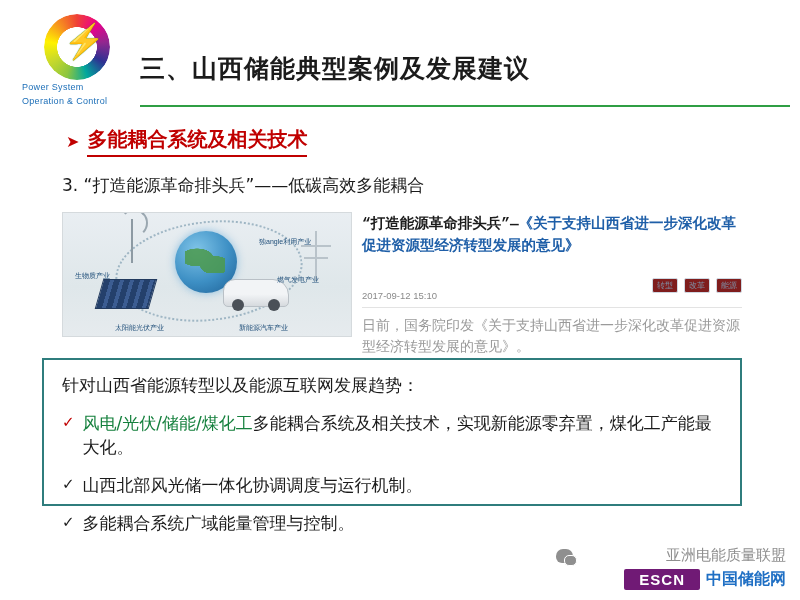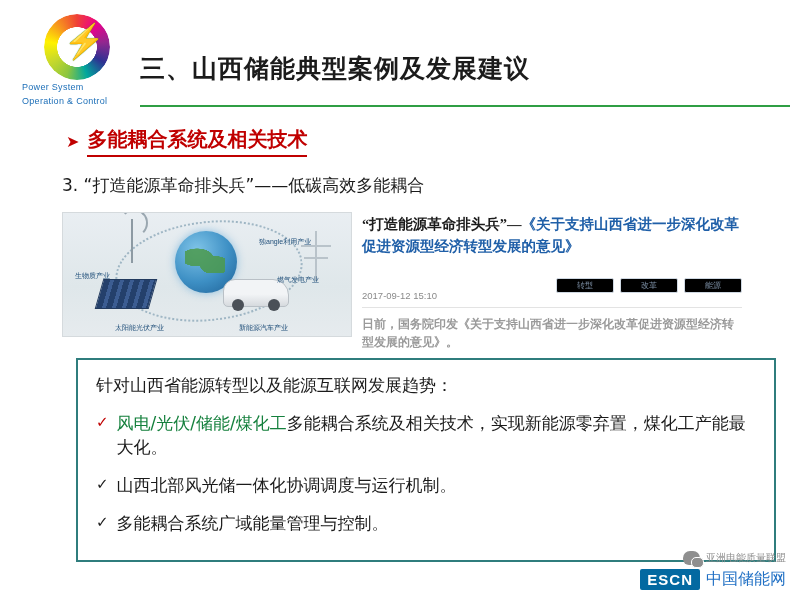--- a/index.html
+++ b/index.html
@@ -241,21 +241,21 @@
   .pl5 { left: 176px; top: 110px; }
 
   .news {
     position: absolute;
     left: 300px;
     top: 2px;
     width: 380px;
     height: 122px;
   }
   .news-title {
-    font-family: Liberation Serif, serif;
+    font-family: Liberation Mono, monospace;
     font-size: 14.5px;
     font-weight: bold;
     color: #1b1b1b;
     line-height: 1.5;
   }
   .news-title .blue { color: #1f5fa8; }
   .news-meta {
     margin-top: 12px;
     display: flex;
     align-items: center;
@@ -268,43 +268,42 @@
   }
   .news-tags {
     display: flex;
     gap: 6px;
   }
   .news-tag {
     font-size: 8px;
     color: #7f92a8;
     border: 1px solid #cfd8e2;
     border-radius: 2px;
-    padding: 1px 20px;
-    background: #000000;
+    padding: 1px 4px;
+    background: #7f1d1d;
   }
   .news-rule {
     margin-top: 6px;
     height: 1px;
     background: #e3e3e3;
   }
   .news-body {
     margin-top: 7px;
-    font-size: 12px;
+    font-size: 14px;
     color: #9a9a9a;
     line-height: 1.5;
-    font-weight: bold;
   }
 
   
   .box {
     position: absolute;
-    left: 76px;
+    left: 42px;
     top: 358px;
     width: 700px;
-    height: 204px;
+    height: 148px;
     border: 2px solid #2f7d7d;
     box-sizing: border-box;
     padding: 14px 18px 0 18px;
     background: #ffffff;
   }
   .box-lead {
     font-family: "DejaVu Sans", sans-serif;
     font-size: 17px;
     color: #1b1b1b;
     line-height: 1.4;
@@ -332,24 +331,24 @@
   .wm-right {
     position: absolute;
     right: 14px;
     bottom: 10px;
     width: 230px;
     text-align: right;
   }
   .wm-line1 {
     display: flex;
     align-items: center;
-    justify-content: flex-end;
+    justify-content: space-between;
     gap: 6px;
     color: #8f8f8f;
-    font-size: 10px;
+    font-size: 15px;
   }
   .wechat-icon {
     width: 17px; height: 14px;
     border-radius: 7px 7px 6px 6px;
     background: #8f8f8f;
     position: relative;
     display: inline-block;
   }
   .wechat-icon::after {
     content: "";
@@ -361,32 +360,32 @@
     border: 1.5px solid #ffffff;
   }
   .wm-line2 {
     margin-top: 4px;
     display: flex;
     align-items: center;
     justify-content: flex-end;
     gap: 6px;
   }
   .escn {
-    background: #0369a1;
+    background: #701a75;
     color: #ffffff;
     font-weight: bold;
     font-size: 15px;
-    padding: 2px 7px;
+    padding: 2px 15px;
     letter-spacing: 1px;
     border-radius: 2px;
   }
   .escn-cn {
     color: #1f6fc4;
     font-size: 16px;
-    font-weight: normal;
+    font-weight: bold;
   }
 </style>
 </head>
 <body>
 
 <div class="slide">
 
   <div class="header">
     <div class="logo">
       <div class="logo-mark">

